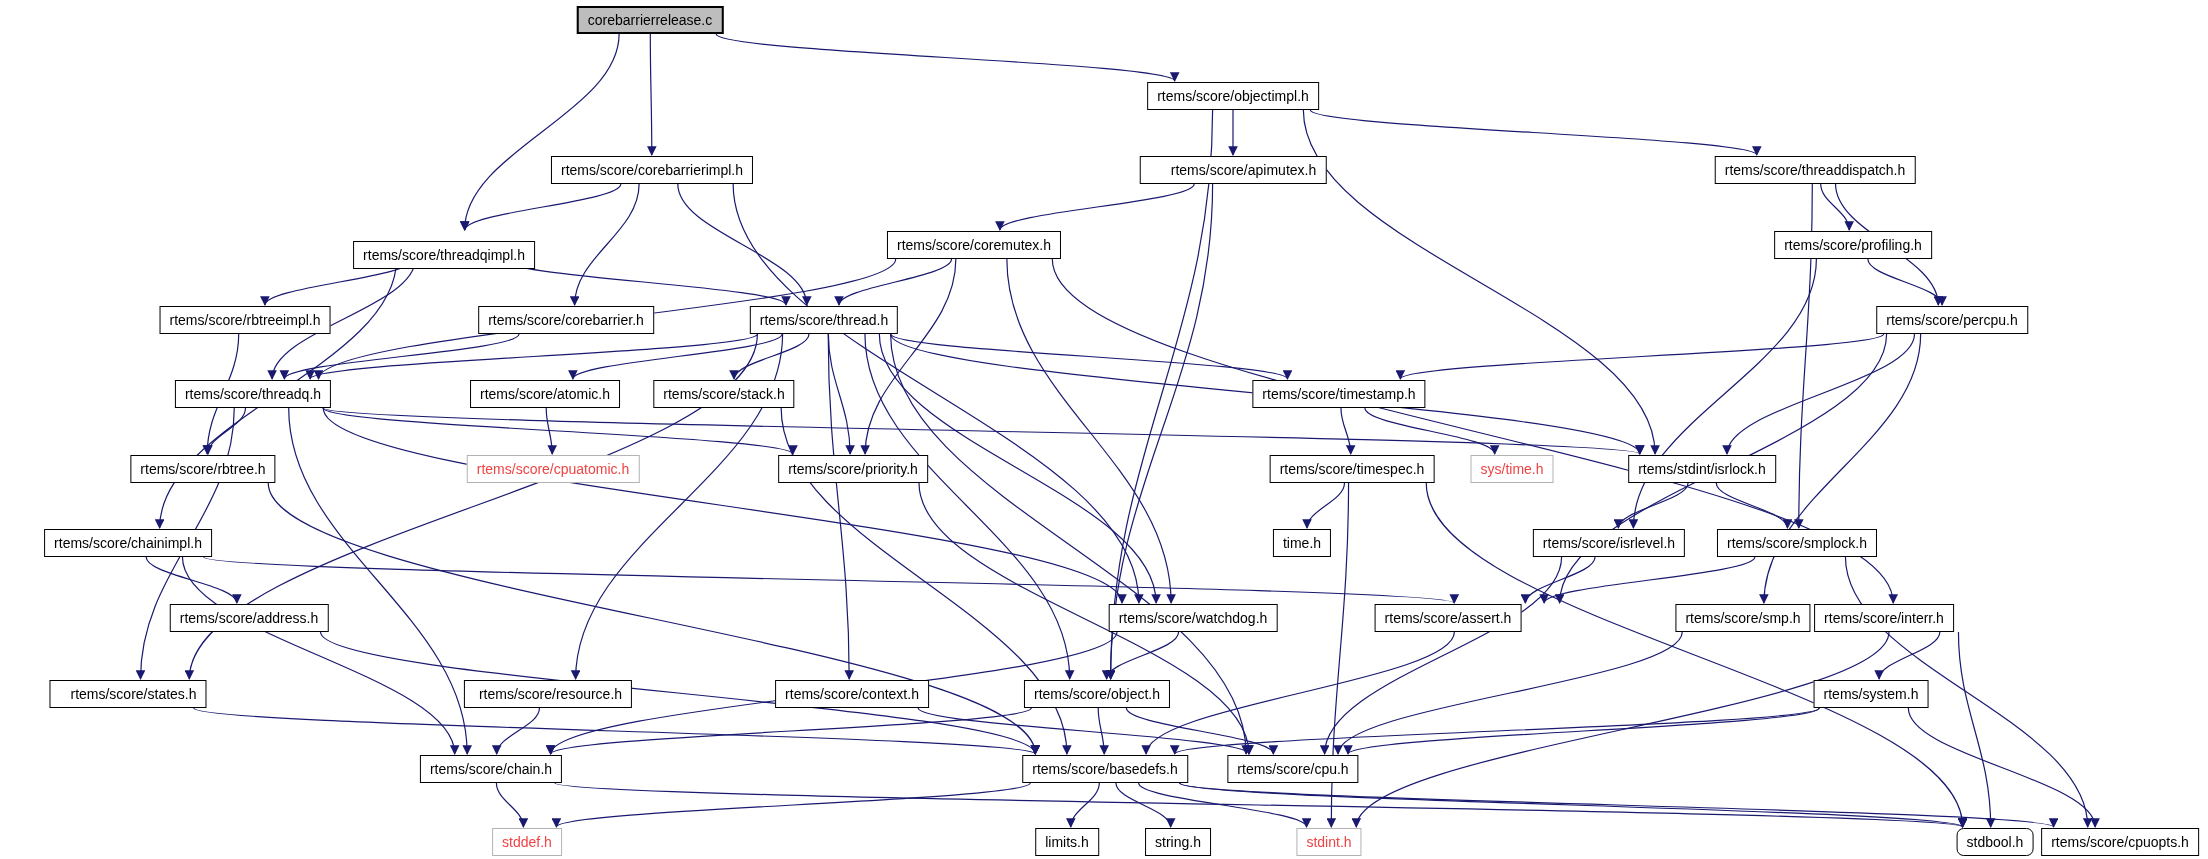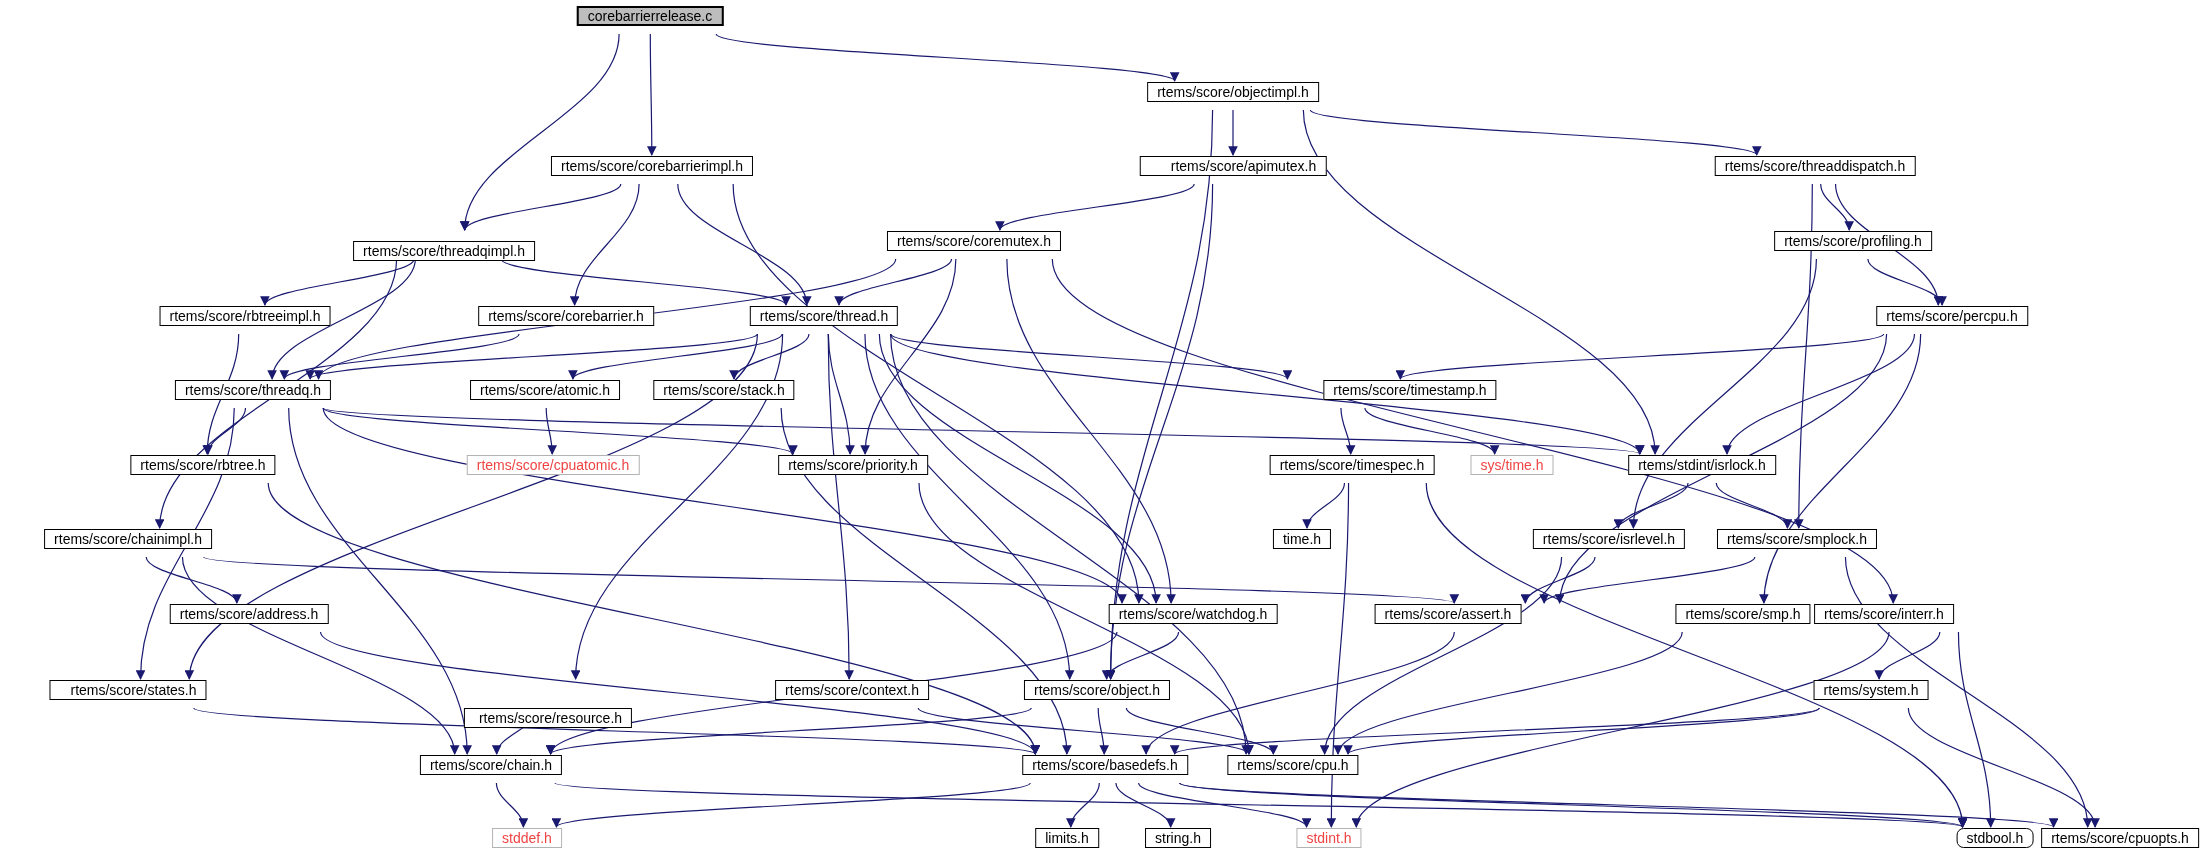--- a/index.html
+++ b/index.html
@@ -14,21 +14,21 @@
   .graph svg {
     position: absolute;
     left: 0; top: 0;
     width: 2208px; height: 859px;
     z-index: 0;
   }
   .node {
     position: absolute;
     transform: translateX(-50%);
     box-sizing: border-box;
-    height: 20px;
+    height: 28px;
     display: flex;
     align-items: center;
     background: #ffffff;
     border: 1px solid #000000;
     padding: 0 9px;
     font-size: 14px;
     line-height: 1;
     white-space: nowrap;
     color: #000000;
     z-index: 1;
@@ -163,38 +163,38 @@
       <div class="node" style="left: 444px; top: 241px;">rtems/score/threadqimpl.h</div>
       <div class="node" style="left: 974px; top: 231px;">rtems/score/coremutex.h</div>
       <div class="node" style="left: 1853px; top: 231px;">rtems/score/profiling.h</div>
       <div class="node" style="left: 245px; top: 306px;">rtems/score/rbtreeimpl.h</div>
       <div class="node" style="left: 566px; top: 306px;">rtems/score/corebarrier.h</div>
       <div class="node" style="left: 824px; top: 306px;">rtems/score/thread.h</div>
       <div class="node" style="left: 1952px; top: 306px;">rtems/score/percpu.h</div>
       <div class="node" style="left: 253px; top: 380px;">rtems/score/threadq.h</div>
       <div class="node" style="left: 545px; top: 380px;">rtems/score/atomic.h</div>
       <div class="node" style="left: 724px; top: 380px;">rtems/score/stack.h</div>
-      <div class="node" style="left: 1410px; top: 380px;">rtems/score/timestamp.h</div>
+      <div class="node" style="left: 1339px; top: 380px;">rtems/score/timestamp.h</div>
       <div class="node" style="left: 203px; top: 455px;">rtems/score/rbtree.h</div>
       <div class="node external" style="left: 553px; top: 455px;">rtems/score/cpuatomic.h</div>
       <div class="node" style="left: 853px; top: 455px;">rtems/score/priority.h</div>
       <div class="node" style="left: 1352px; top: 455px;">rtems/score/timespec.h</div>
       <div class="node external" style="left: 1512px; top: 455px;">sys/time.h</div>
       <div class="node" style="left: 1702px; top: 455px;">rtems/stdint/isrlock.h</div>
       <div class="node" style="left: 128px; top: 529px;">rtems/score/chainimpl.h</div>
       <div class="node" style="left: 1302px; top: 529px;">time.h</div>
       <div class="node" style="left: 1609px; top: 529px;">rtems/score/isrlevel.h</div>
       <div class="node" style="left: 1797px; top: 529px;">rtems/score/smplock.h</div>
       <div class="node" style="left: 249px; top: 604px;">rtems/score/address.h</div>
       <div class="node" style="left: 1193px; top: 604px;">rtems/score/watchdog.h</div>
       <div class="node" style="left: 1448px; top: 604px;">rtems/score/assert.h</div>
       <div class="node" style="left: 1743px; top: 604px;">rtems/score/smp.h</div>
       <div class="node" style="left: 1884px; top: 604px;">rtems/score/interr.h</div>
       <div class="node" style="left: 128px; top: 680px; padding-left: 20px;">rtems/score/states.h</div>
-      <div class="node" style="left: 548px; top: 708px; padding-left: 14px;">rtems/score/resource.h</div>
+      <div class="node" style="left: 548px; top: 680px; padding-left: 14px;">rtems/score/resource.h</div>
       <div class="node" style="left: 852px; top: 680px;">rtems/score/context.h</div>
       <div class="node" style="left: 1097px; top: 680px;">rtems/score/object.h</div>
       <div class="node" style="left: 1871px; top: 680px;">rtems/system.h</div>
       <div class="node" style="left: 491px; top: 755px;">rtems/score/chain.h</div>
       <div class="node" style="left: 1105px; top: 755px;">rtems/score/basedefs.h</div>
       <div class="node" style="left: 1293px; top: 755px;">rtems/score/cpu.h</div>
       <div class="node external" style="left: 527px; top: 828px;">stddef.h</div>
       <div class="node" style="left: 1067px; top: 828px;">limits.h</div>
       <div class="node" style="left: 1178px; top: 828px;">string.h</div>
       <div class="node external" style="left: 1329px; top: 828px;">stdint.h</div>

